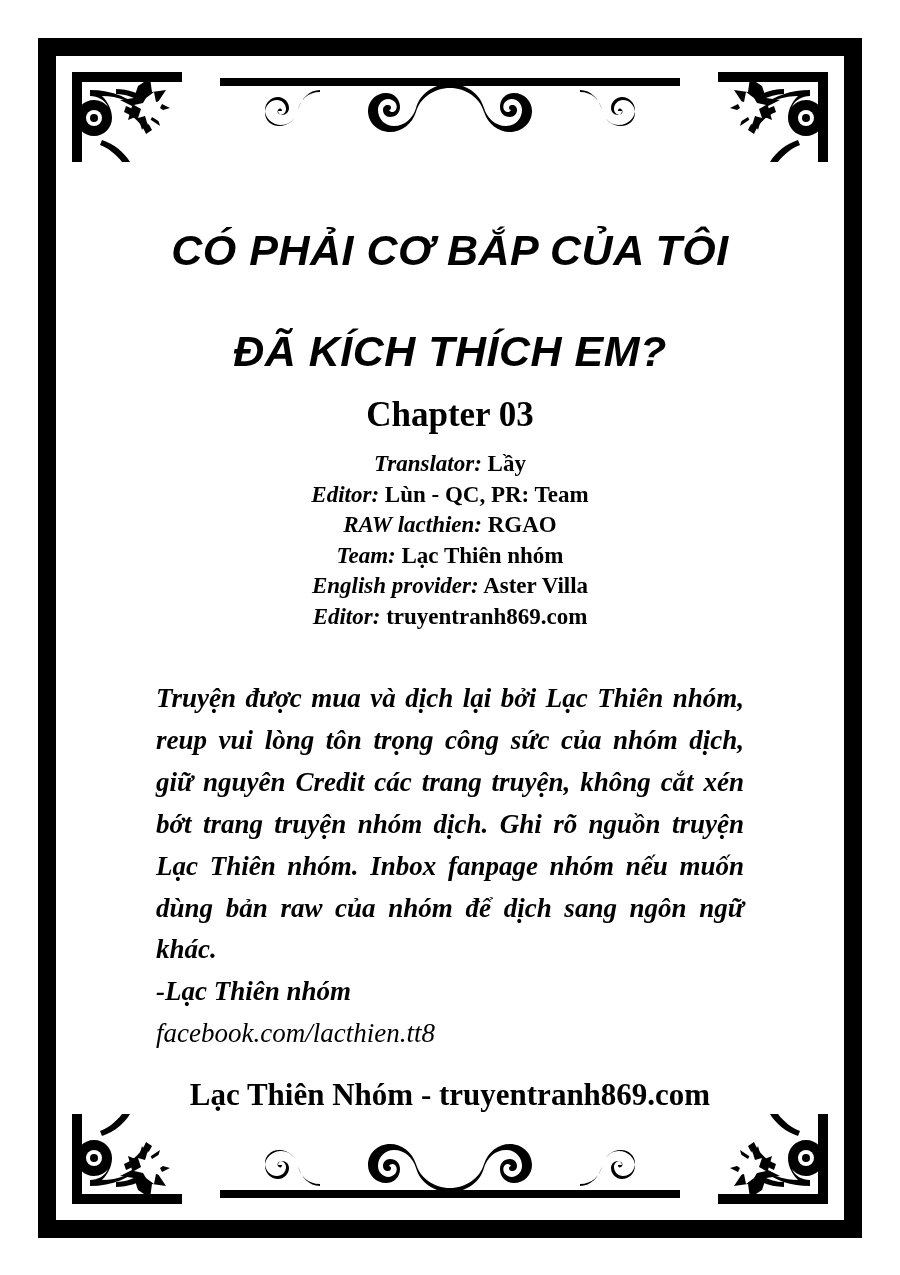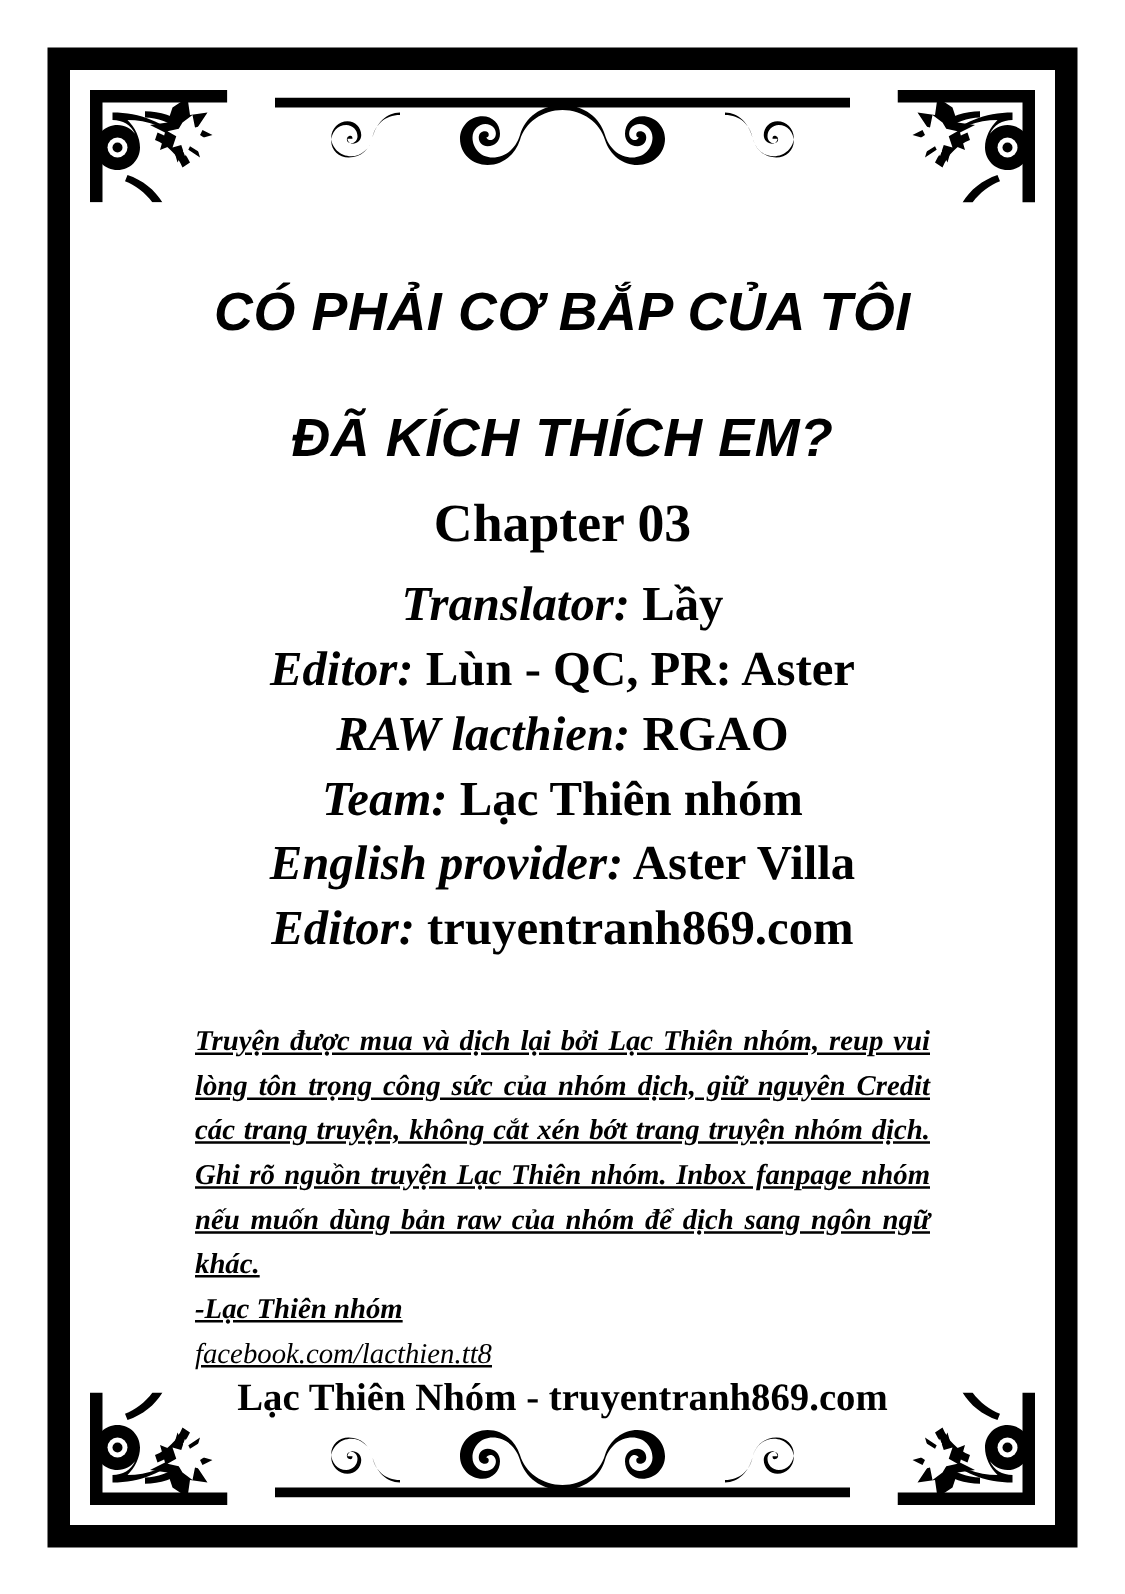--- a/index.html
+++ b/index.html
@@ -85,50 +85,50 @@
     font-size: 43px;
     line-height: 1.18;
     letter-spacing: 0.5px;
     margin: 0 0 18px 0;
     white-space: pre-line;
   }
 
   .chapter {
     font-family: "Liberation Serif", serif;
     font-weight: bold;
-    font-size: 43px;
+    font-size: 35px;
     margin: 16px 0 14px 0;
   }
 
   .credits {
     font-family: "Liberation Serif", serif;
     font-weight: bold;
-    font-size: 39px;
+    font-size: 23px;
     line-height: 1.33;
   }
   .credits .line { display: block; }
   .credits .label { font-style: italic; }
 
   .notice {
     margin-top: 46px;
     text-align: justify;
     text-align-last: left;
     font-family: "Liberation Serif", serif;
     font-style: italic;
     font-weight: bold;
-    font-size: 23px;
+    font-size: 27px;
     line-height: 1.55;
     padding: 0 4px;
-    text-decoration: underline;
   }
   .notice p { margin: 0; }
   .notice .signoff { text-align: right; text-align-last: left; }
   .notice .fb { text-align: left; text-align-last: left; font-weight: normal; }
 
   .footer {
+    margin-top: 22px;
     text-align: center;
     font-family: "Liberation Serif", serif;
     font-weight: bold;
     font-size: 31px;
   }
 </style>
 </head>
 <body>
 
 <div class="page">
@@ -226,21 +226,21 @@
           <span>ĐÃ KÍCH THÍCH EM?</span>
         </h1>
 
         <div class="chapter">Chapter 03</div>
 
         <div class="credits">
           <span class="line">
             <span class="label">Translator:</span><span> Lầy</span>
           </span>
           <span class="line">
-            <span class="label">Editor:</span><span> Lùn - QC, PR: Aster</span>
+            <span class="label">Editor:</span><span> Lùn - QC, PR: Team</span>
           </span>
           <span class="line">
             <span class="label">RAW lacthien:</span><span> RGAO</span>
           </span>
           <span class="line">
             <span class="label">Team:</span><span> Lạc Thiên nhóm</span>
           </span>
           <span class="line">
             <span class="label">English provider:</span><span> Aster Villa</span>
           </span>

